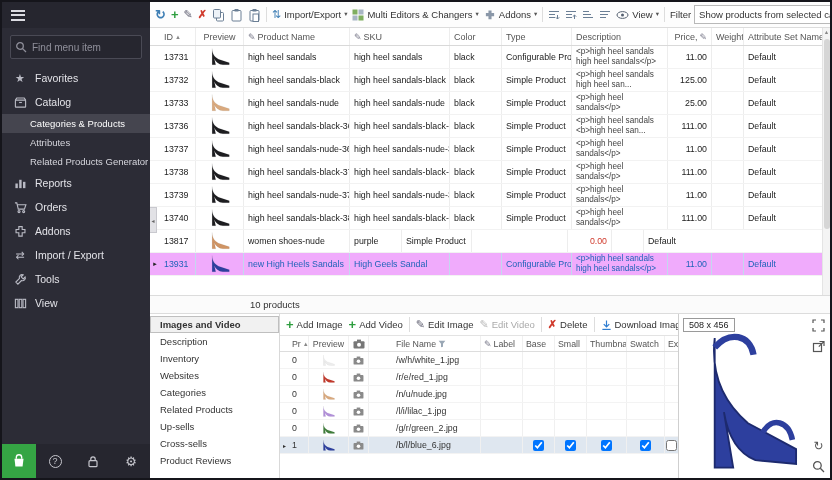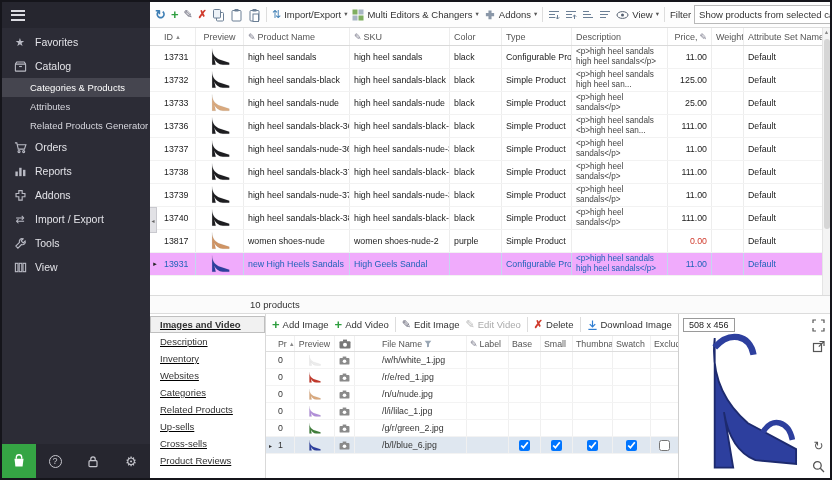--- a/index.html
+++ b/index.html
@@ -65,21 +65,21 @@
   .shoe path{stroke:rgba(0,0,0,.18);stroke-width:.4;}
   .scroll{width:8px;flex:none;background:#f4f4f4;border-left:1px solid #e4e4e4;display:flex;flex-direction:column;align-items:center;cursor:pointer;}
   .scroll .up{font-size:5.5px;color:#888;padding-top:2px;line-height:1;}
   .sthumb{width:6px;height:190px;background:#d6d6d6;border-radius:3px;margin-top:3px;}
   .splitter{position:absolute;left:0;top:205px;width:7px;height:26px;background:#e2e2e6;border:1px solid #c9c9cf;border-left:none;display:flex;align-items:center;justify-content:center;font-size:6px;color:#666;cursor:pointer;z-index:5;}
 
   .gstatus{height:19px;flex:none;border-top:1px solid #dcdcdc;border-bottom:1px solid #dcdcdc;font-size:9.5px;color:#333;display:flex;align-items:center;padding-left:100px;background:#fbfbfb;}
 
   
   .bottom{height:164px;flex:none;display:flex;min-width:0;}
-  .tabs{width:116px;flex:none;border-right:1px solid #d9d9d9;padding-top:2px;overflow:hidden;text-decoration:underline;}
+  .tabs{width:130px;flex:none;border-right:1px solid #d9d9d9;padding-top:2px;overflow:hidden;}
   .tab{height:17px;display:flex;align-items:center;padding:0 9px;font-size:9.5px;color:#333;cursor:pointer;border:1px solid transparent;white-space:nowrap;}
   .tab.sel{border:1px solid #bfbfbf;background:#f1f1f1;font-weight:bold;}
 
   .media{flex:1;display:flex;flex-direction:column;min-width:0;}
   .mtoolbar{height:22px;flex:none;display:flex;align-items:center;gap:2px;font-size:9.5px;color:#333;border-bottom:1px solid #e3e3e3;padding:0 4px;white-space:nowrap;overflow:hidden;}
   .mbtn{display:inline-flex;align-items:center;gap:3px;padding:2px 2px;cursor:pointer;}
   .mbtn.disabled{color:#aaa;cursor:default;}
   .mbtn.disabled .ic-pencil{color:#bbb;}
   .mthead{display:flex;height:16px;flex:none;font-size:8.8px;color:#555;border-bottom:1px solid #ddd;}
   .mc{padding:0 3px;border-right:1px solid #f0f0f0;overflow:hidden;white-space:nowrap;flex:none;display:flex;align-items:center;gap:2px;}
@@ -114,57 +114,64 @@
 <div class="app">
 
   <aside class="sidebar">
     <div class="sb-top">
       <span class="hamburger">
           <i></i>
           <i></i>
           <i></i>
         </span>
     </div>
+    <div class="sb-search">
+      <svg width="12" height="12" viewBox="0 0 12 12" fill="none" stroke="#8f8f9a" stroke-width="1.3">
+          <circle cx="5" cy="5" r="3.3"></circle>
+          <path d="M7.6 7.6 11 11"></path>
+        </svg>
+      <input placeholder="Find menu item" style="">
+    </div>
     <nav class="sb-menu">
       <div class="sb-item">
         <span class="ic">★</span>
         <span>Favorites</span>
       </div>
       <div class="sb-item">
         <span class="ic">
             <svg width="13" height="13" viewBox="0 0 14 14" fill="none" stroke="#b9bac4" stroke-width="1.2">
               <rect x="1.5" y="4.5" width="11" height="7.5" rx="0.5"></rect>
               <path d="M1.5 4.5 3 2.2h8L12.5 4.5"></path>
               <path d="M5.5 7h3"></path>
             </svg>
           </span>
         <span>Catalog</span>
       </div>
       <div class="sb-sub sel">Categories &amp; Products</div>
       <div class="sb-sub">Attributes</div>
       <div class="sb-sub">Related Products Generator</div>
       <div class="sb-item">
         <span class="ic">
+            <svg width="13" height="13" viewBox="0 0 14 14" fill="#b9bac4">
+              <rect x="1.5" y="7" width="2.6" height="5"></rect>
+              <rect x="5.6" y="3" width="2.6" height="9"></rect>
+              <rect x="9.7" y="5.2" width="2.6" height="6.8"></rect>
+            </svg>
+          </span>
+        <span>Reports</span>
+      </div>
+      <div class="sb-item">
+        <span class="ic">
             <svg width="13" height="13" viewBox="0 0 14 14" fill="none" stroke="#b9bac4" stroke-width="1.2">
               <path d="M1 2h2l1.6 6.8h6.6l1.6-4.8H4"></path>
               <circle cx="5.4" cy="11.4" r="1.1"></circle>
               <circle cx="10.4" cy="11.4" r="1.1"></circle>
             </svg>
           </span>
         <span>Orders</span>
-      </div>
-      <div class="sb-item">
-        <span class="ic">
-            <svg width="13" height="13" viewBox="0 0 14 14" fill="#b9bac4">
-              <rect x="1.5" y="7" width="2.6" height="5"></rect>
-              <rect x="5.6" y="3" width="2.6" height="9"></rect>
-              <rect x="9.7" y="5.2" width="2.6" height="6.8"></rect>
-            </svg>
-          </span>
-        <span>Reports</span>
       </div>
       <div class="sb-item">
         <span class="ic">
             <svg width="13" height="13" viewBox="0 0 14 14" fill="none" stroke="#b9bac4" stroke-width="1.2">
               <path d="M5.2 1.8h3.6v3h3v3.6h-3v3.6H5.2v-3.6h-3V4.8h3z"></path>
             </svg>
           </span>
         <span>Addons</span>
       </div>
       <div class="sb-item">
@@ -478,21 +485,20 @@
         </div>
         <div class="grow">
           <span class="c exp"></span>
           <span class="c id">13817</span>
           <span class="c prev">
               <svg class="shoe" viewBox="0 0 32 28">
                 <path d="M5 2 C5 9 8 14 14 17 L29 22 L29 25 L20 25 C14 24 10 21 8 16 L10 25 L5 25 Z" fill="#cf9464"></path>
               </svg>
             </span>
           <span class="c name">women shoes-nude</span>
-          <span class="c sku">women shoes-nude-2</span>
           <span class="c color">purple</span>
           <span class="c type">Simple Product</span>
           <span class="c desc"></span>
           <span class="c price zero">0.00</span>
           <span class="c weight"></span>
           <span class="c attr">Default</span>
         </div>
         <div class="grow sel">
           <span class="c exp" style="color:#222;font-size:7px;">▸</span>
           <span class="c id">13931</span>

